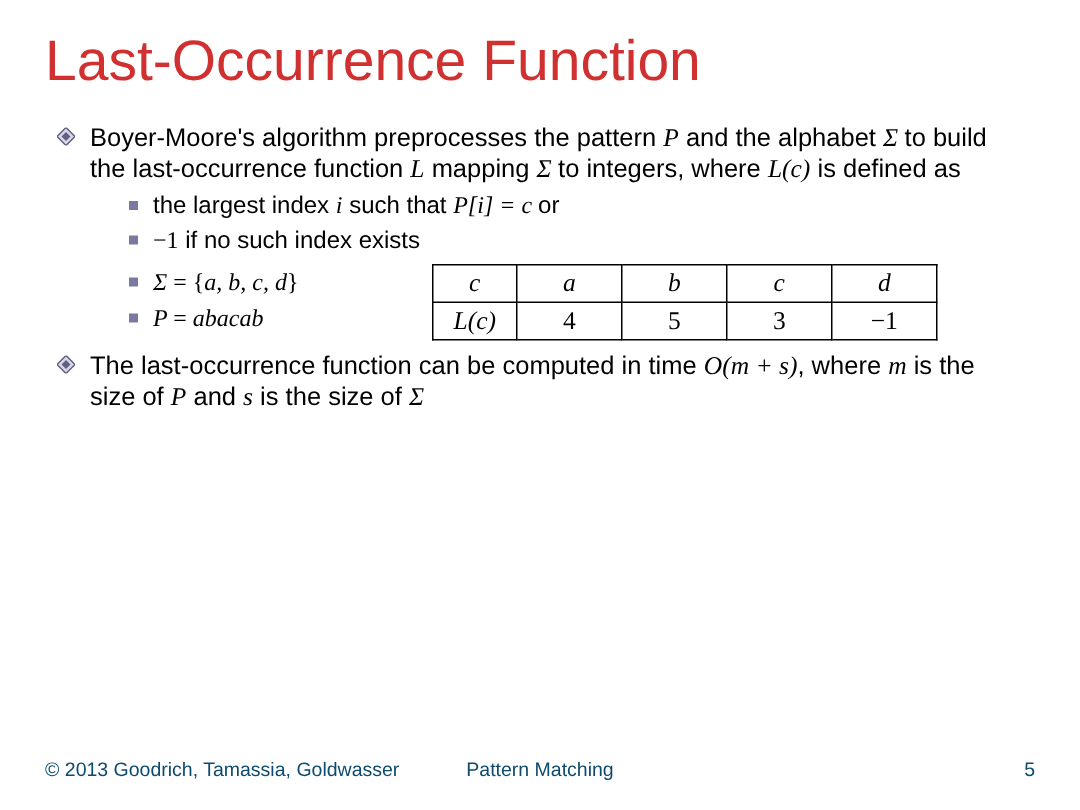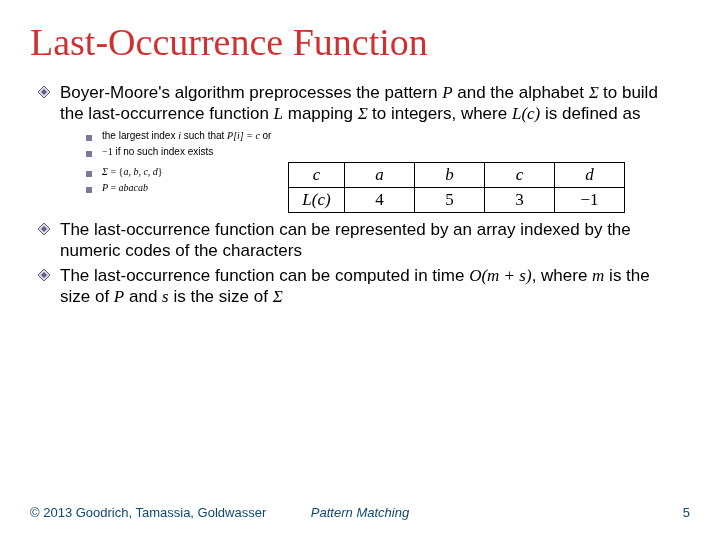--- a/index.html
+++ b/index.html
@@ -1,34 +1,34 @@
 <!DOCTYPE html>
 <html><head>
 <meta charset="utf-8">
 <style>
   * { margin: 0; padding: 0; box-sizing: border-box; }
   html, body { width: 720px; height: 540px; font-family: Verdana, Geneva, sans-serif; background: #fff; }
   .slide { width: 720px; height: 540px; position: relative; padding: 20px 30px 0 30px; }
-  .title { font-family: Liberation Serif, serif; font-size: 38px; color: #d03030; margin-bottom: 18px; }
+  .title { font-family: Liberation Sans, sans-serif; font-size: 38px; color: #d03030; margin-bottom: 18px; }
   .bullet-lvl1 { display: flex; align-items: flex-start; margin: 4px 16px 4px 8px; font-size: 17px; line-height: 1.25; }
   .bullet-lvl1 .marker { flex: 0 0 auto; margin-right: 10px; margin-top: 4px; }
-  .bullet-lvl2 { display: flex; align-items: flex-start; margin: 3px 0 3px 56px; font-size: 10px; line-height: 1.3; }
+  .bullet-lvl2 { display: flex; align-items: flex-start; margin: 3px 0 3px 56px; font-size: 16px; line-height: 1.3; }
   .bullet-lvl2 .sq { width: 6px; height: 6px; background: #7a7aa0; margin-right: 10px; margin-top: 6px; flex: 0 0 auto; }
   .diamond { width: 12px; height: 12px; position: relative; }
   .diamond svg { display: block; }
   .it { font-family: "Times New Roman", Times, serif; font-style: italic; }
   .tm { font-family: "Times New Roman", Times, serif; }
   .example-row { display: flex; align-items: flex-start; margin-top: 4px; margin-bottom: 6px; }
   .example-left { width: 250px; }
   .tbl { border-collapse: collapse; margin-left: 8px; font-size: 17px; }
   .tbl td, .tbl th { border: 1px solid #000; padding: 2px 0; text-align: center; font-weight: normal; width: 70px; }
   .tbl th { font-family: "Times New Roman", Times, serif; font-style: italic; }
   .tbl .lbl { font-family: "Times New Roman", Times, serif; font-style: italic; width: 56px; }
   .footer { position: absolute; bottom: 20px; left: 30px; right: 30px; display: flex; justify-content: space-between; font-size: 13px; color: #0c4a6e; }
-  .footer .mid { position: absolute; left: 0; right: 0; text-align: center; font-style: italic; }
+  .footer .mid { position: absolute; left: 0; right: 0; text-align: center; }
   .footer .pg { position: relative; z-index: 1; margin-left: auto; }
   .footer .cp { position: relative; z-index: 1; }
 </style>
 </head>
 <body>
 
 <div class="slide">
   <div class="title">Last-Occurrence Function</div>
 
   <div class="bullet-lvl1">
@@ -85,29 +85,20 @@
         <th class="lbl">L(c)</th>
         <td class="tm">4</td>
         <td class="tm">5</td>
         <td class="tm">3</td>
         <td class="tm">−1</td>
       </tr>
     </tbody>
       </table>
   </div>
 
-  <div class="bullet-lvl1">
-    <span class="marker diamond">
-      <svg width="12" height="12">
-          <polygon points="6,0 12,6 6,12 0,6" fill="#d8d8e8" stroke="#606080" stroke-width="1"></polygon>
-          <polygon points="6,3 9,6 6,9 3,6" fill="#606080"></polygon>
-        </svg>
-    </span>
-    <span>The last-occurrence function can be represented by an array indexed by the numeric codes of the characters</span>
-  </div>
 
   <div class="bullet-lvl1">
     <span class="marker diamond">
       <svg width="12" height="12">
           <polygon points="6,0 12,6 6,12 0,6" fill="#d8d8e8" stroke="#606080" stroke-width="1"></polygon>
           <polygon points="6,3 9,6 6,9 3,6" fill="#606080"></polygon>
         </svg>
     </span>
     <span>
       <span>The last-occurrence function can be computed in time </span><span class="it">O(m + s)</span><span>, where </span><span class="it">m</span><span> is the size of </span><span class="it">P</span><span> and </span><span class="it">s</span><span> is the size of </span><span class="it">Σ</span>

